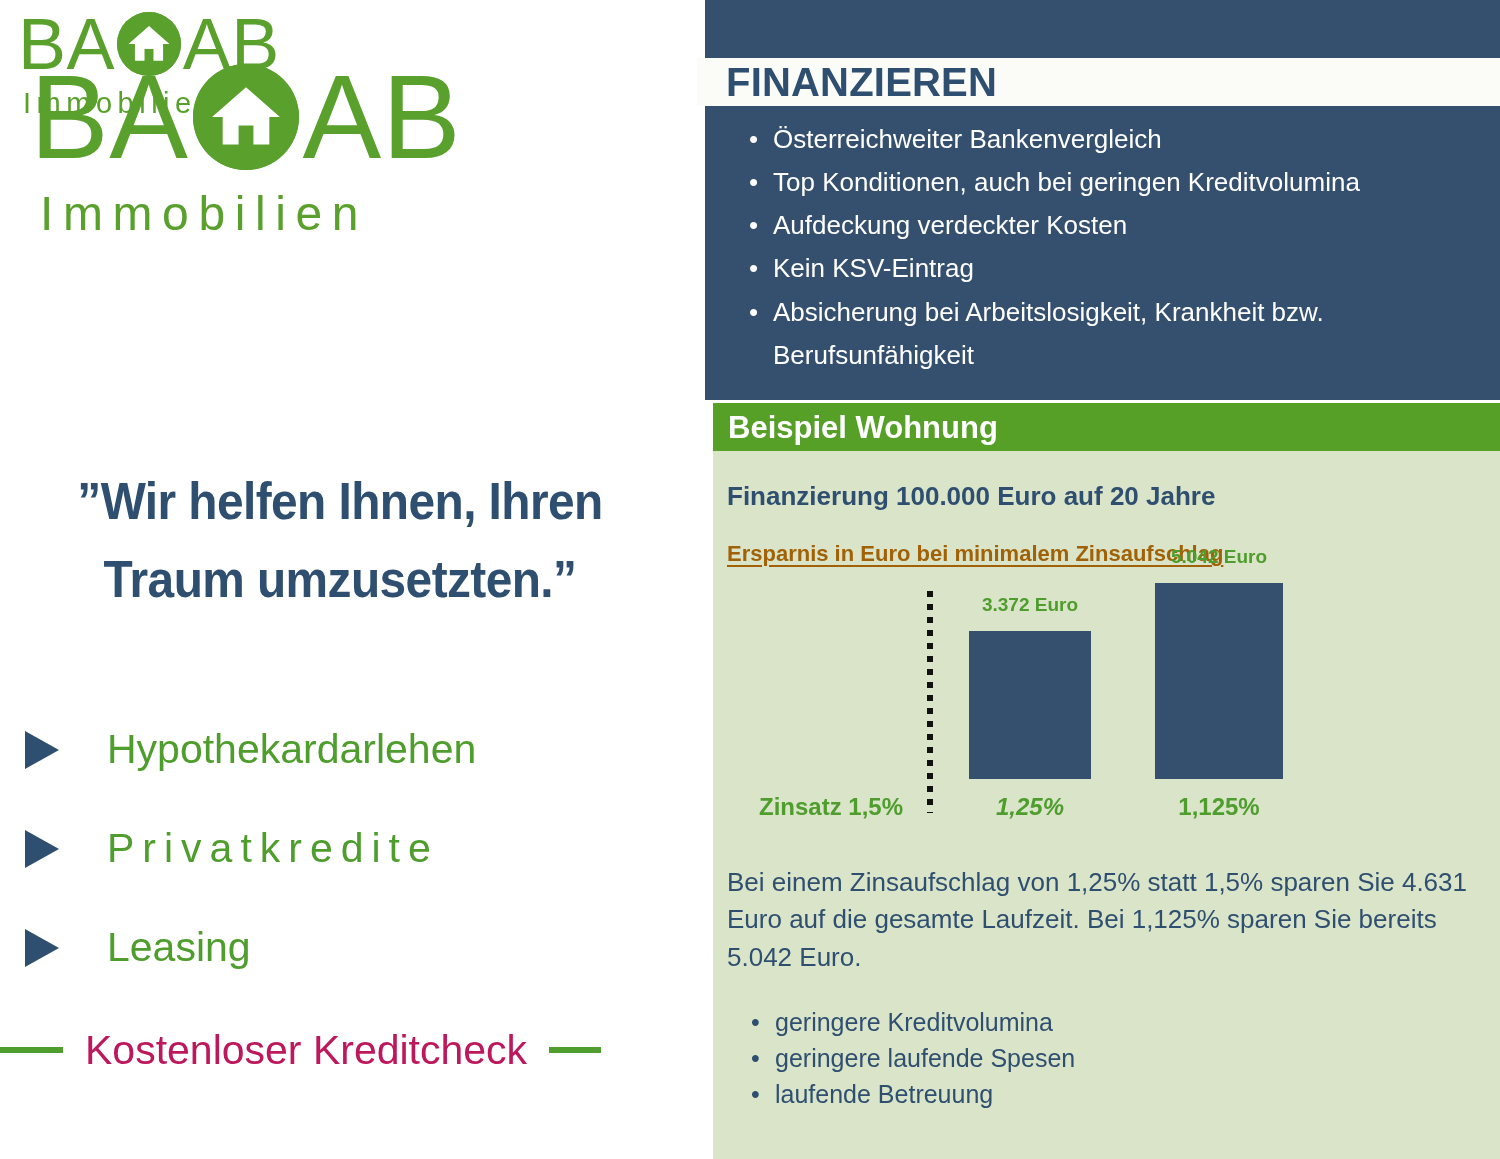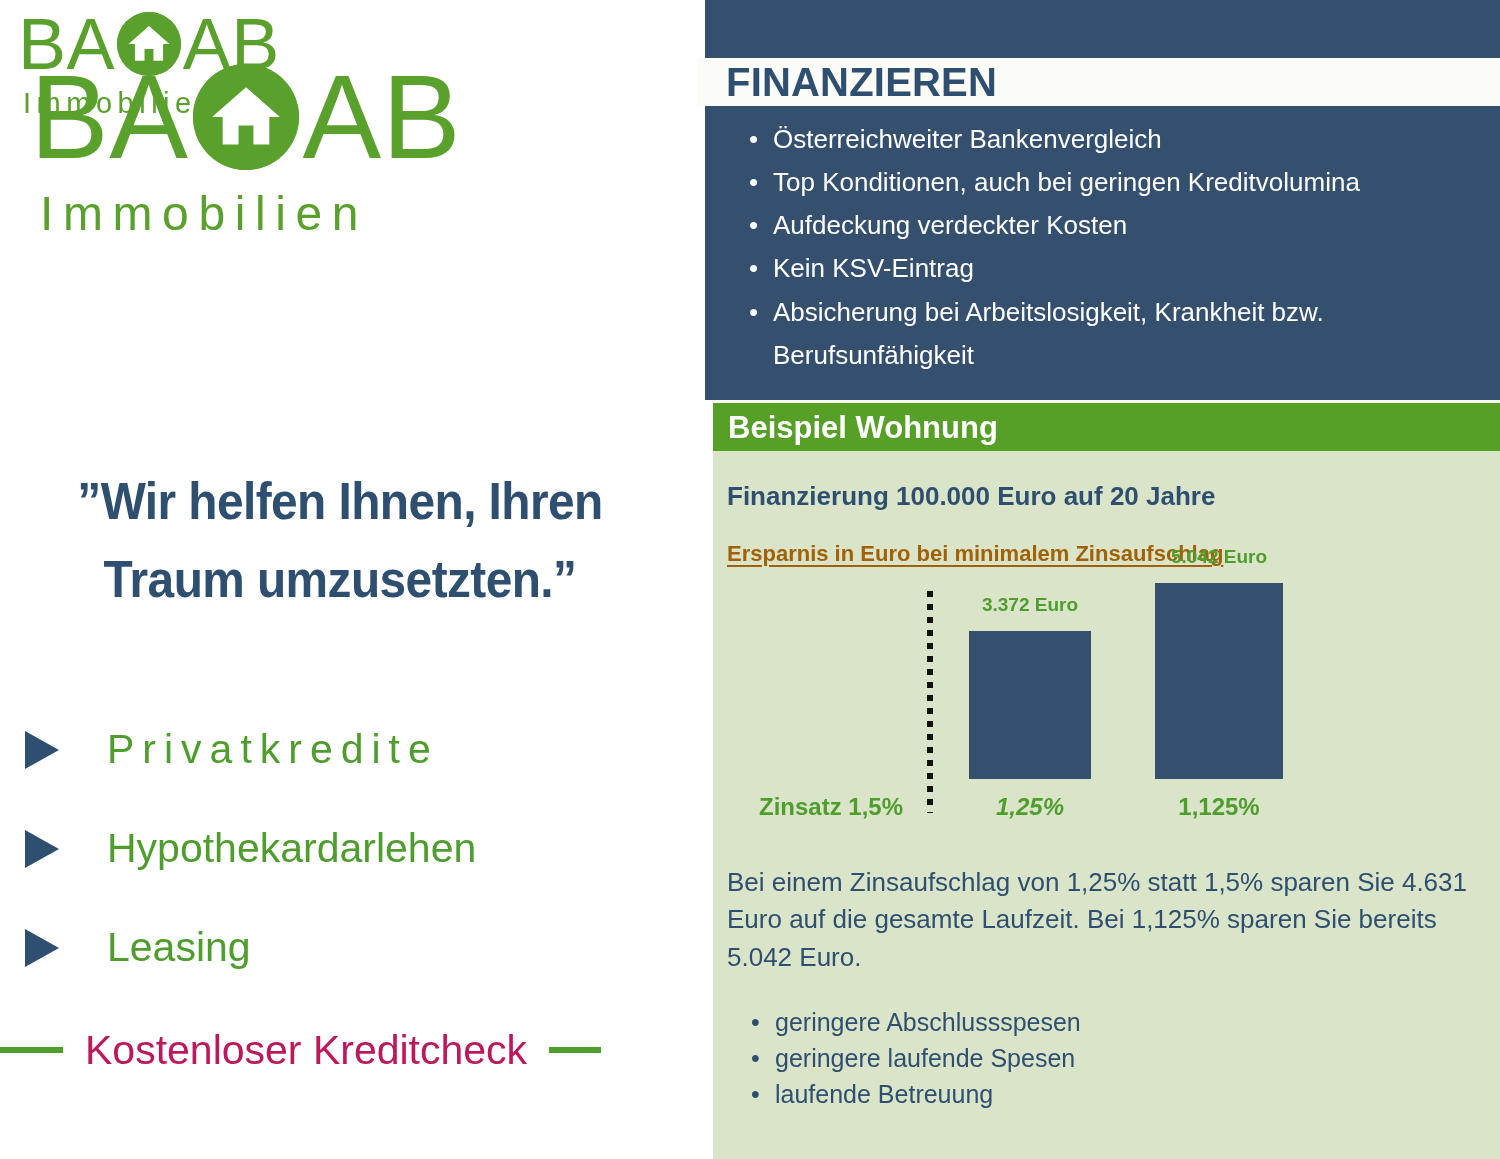--- a/index.html
+++ b/index.html
@@ -372,36 +372,36 @@
 
     </div>
 
     <div class="headline">
       <div>”Wir helfen Ihnen, Ihren</div>
       <div>Traum umzusetzten.”</div>
     </div>
 
     <div class="services">
 
+      <div class="service-row">
+        <span class="tri-icon">
+          <svg viewBox="0 0 40 44" xmlns="http://www.w3.org/2000/svg">
+            <path d="M3 3 L37 22 L3 41 Z" fill="#2f4f70"></path>
+          </svg>
+        </span>
+        <span class="service-label">Hypothekardarlehen</span>
+      </div>
+
       <div class="service-row spaced">
         <span class="tri-icon">
           <svg viewBox="0 0 40 44" xmlns="http://www.w3.org/2000/svg">
             <path d="M3 3 L37 22 L3 41 Z" fill="#2f4f70"></path>
           </svg>
         </span>
         <span class="service-label">Privatkredite</span>
-      </div>
-
-      <div class="service-row">
-        <span class="tri-icon">
-          <svg viewBox="0 0 40 44" xmlns="http://www.w3.org/2000/svg">
-            <path d="M3 3 L37 22 L3 41 Z" fill="#2f4f70"></path>
-          </svg>
-        </span>
-        <span class="service-label">Hypothekardarlehen</span>
       </div>
 
       <div class="service-row">
         <span class="tri-icon">
           <svg viewBox="0 0 40 44" xmlns="http://www.w3.org/2000/svg">
             <path d="M3 3 L37 22 L3 41 Z" fill="#2f4f70"></path>
           </svg>
         </span>
         <span class="service-label">Leasing</span>
       </div>
@@ -460,21 +460,21 @@
           <div class="bar-value" style="top:-36px;">5.042 Euro</div>
           <div class="bar" style="height:196px;"></div>
         </div>
         <div class="axis-label" style="left:428px; width:128px;">1,125%</div>
 
       </div>
 
       <div class="explain">Bei einem Zinsaufschlag von 1,25% statt 1,5% sparen Sie 4.631 Euro auf die gesamte Laufzeit. Bei 1,125% sparen Sie bereits 5.042 Euro.</div>
 
       <ul class="benefits">
-        <li>geringere Abschlussspesen</li>
+        <li>geringere Kreditvolumina</li>
         <li>geringere laufende Spesen</li>
         <li>laufende Betreuung</li>
       </ul>
 
     </div>
 
   </div>
 
 </div>
 

